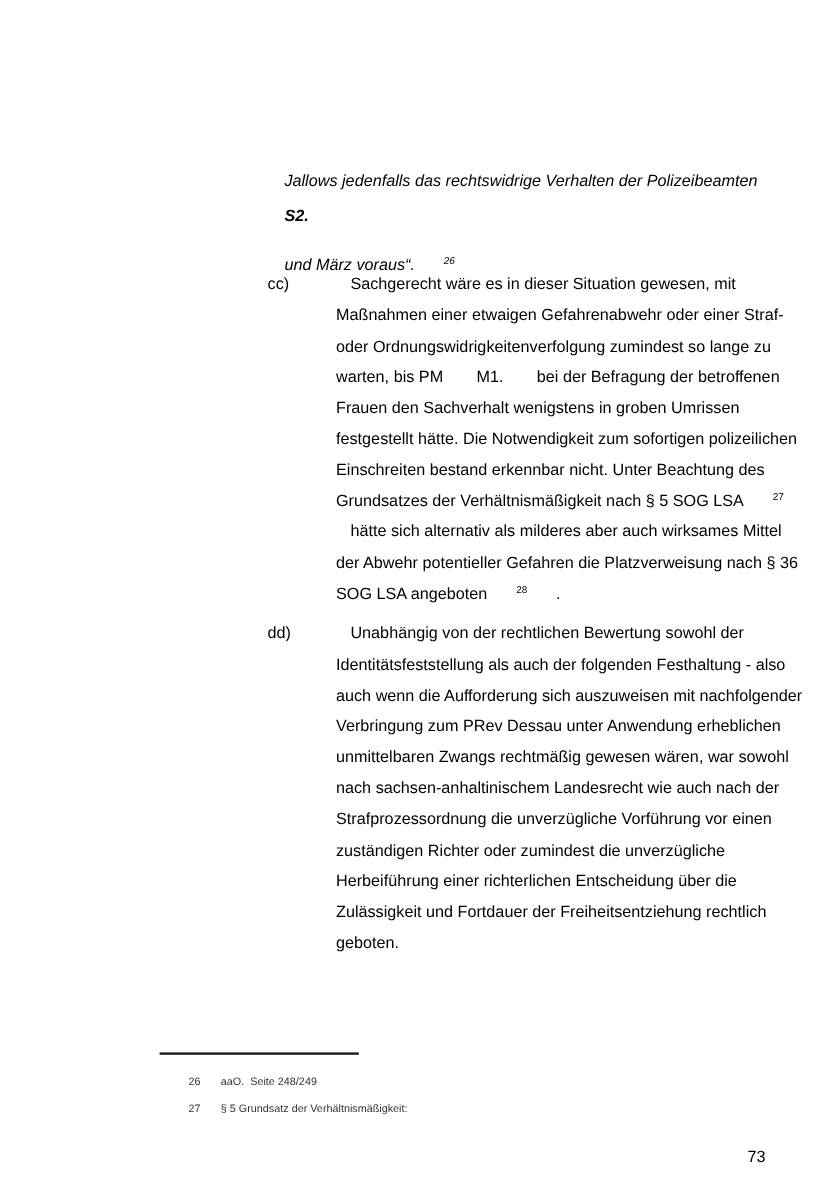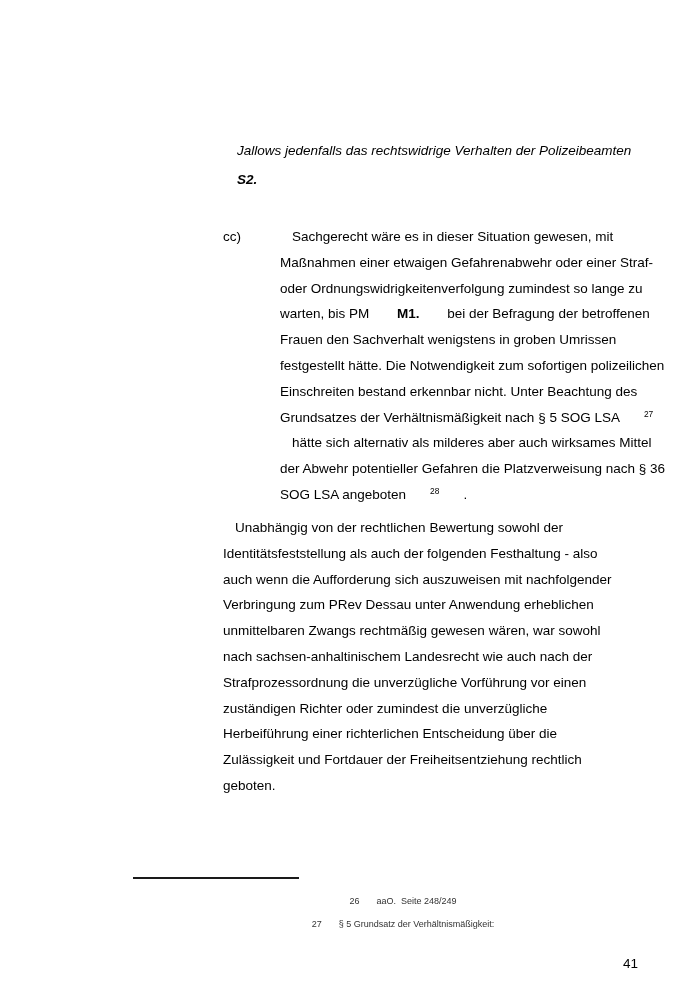--- a/index.html
+++ b/index.html
@@ -41,79 +41,81 @@
   .sec-label { width: 33px; flex: 0 0 33px; }
   .sec-text  { width: 392px; text-align: left; }
 
   sup {
     font-size: 0.62em;
     line-height: 0;
     vertical-align: baseline;
     position: relative;
     top: -0.55em;
   }
-  b { font-weight: bold; }
+  b { font-weight: normal; }
 
   
   .fn-divider {
     position: absolute;
     left: 85px;
     top: 829px;
     width: 166px;
     border-top: 2px solid #1a1a1a;
   }
   .footnotes {
     position: absolute;
     left: 85px;
     top: 836px;
     width: 540px;
     font-size: 9px;
     line-height: 11.2px;
   }
   .fn { margin: 0; }
-  .fn-head { color: #333333; white-space: pre-wrap; text-align: center; }
+  .fn-head { color: #333333; white-space: pre-wrap; }
   .fn-num { margin-right: 5px; color: #333333; }
   .fn-body { color: #606060; white-space: pre-wrap; }
   .fn-body:empty { display: none; }
 
   .page-number {
     position: absolute;
     top: 908px;
     right: 86px;
     font-size: 13.5px;
     color: #000;
   }
 </style>
 </head>
 <body>
 
 <div class="page">
 
   <div class="quote">
     <div><span>Jallows jedenfalls das rechtswidrige Verhalten der Polizeibeamten </span><b>S2.</b></div>
+    <div><span>und März voraus“.</span><sup>26</sup></div>
   </div>
 
   <div class="section section-cc">
     <div class="sec-label">cc)</div>
     <div class="sec-text"><span>Sachgerecht wäre es in dieser Situation gewesen, mit Maßnahmen einer etwaigen Gefahrenabwehr oder einer Straf- oder Ordnungswidrigkeitenverfolgung zumindest so lange zu warten, bis PM </span><b>M1.</b><span> bei der Befragung der betroffenen Frauen den Sachverhalt wenigstens in groben Umrissen festgestellt hätte. Die Notwendigkeit zum sofortigen polizeilichen Einschreiten bestand erkennbar nicht. Unter Beachtung des Grundsatzes der Verhältnismäßigkeit nach § 5 SOG LSA</span><sup>27</sup><span> hätte sich alternativ als milderes aber auch wirksames Mittel der Abwehr potentieller Gefahren die Platzverweisung nach § 36 SOG LSA angeboten</span><sup>28</sup><span>.</span></div>
   </div>
 
   <div class="section section-dd">
+    <div class="sec-label">dd)</div>
     <div class="sec-text"><span>Unabhängig von der rechtlichen Bewertung sowohl der Identitätsfeststellung als auch der folgenden Festhaltung - also auch wenn die Aufforderung sich auszuweisen mit nachfolgender Verbringung zum PRev Dessau unter Anwendung erheblichen unmittelbaren Zwangs rechtmäßig gewesen wären, war sowohl nach sachsen-anhaltinischem Landesrecht wie auch nach der Strafprozessordnung die unverzügliche Vorführung vor einen zuständigen Richter oder zumindest die unverzügliche Herbeiführung einer richterlichen Entscheidung über die Zulässigkeit und Fortdauer der Freiheitsentziehung rechtlich geboten.</span></div>
   </div>
 
   <div class="fn-divider"></div>
 
   <div class="footnotes">
     <div class="fn">
       <div class="fn-head"><span class="fn-num">26</span><span>aaO.  Seite 248/249</span></div>
 
     </div>
     <div class="fn">
       <div class="fn-head"><span class="fn-num">27</span><span>§ 5 Grundsatz der Verhältnismäßigkeit:</span></div>
     </div>
     <div class="fn">
     </div>
   </div>
 
-  <div class="page-number">41</div>
+  <div class="page-number">73</div>
 
 </div>
 
 </body></html>

